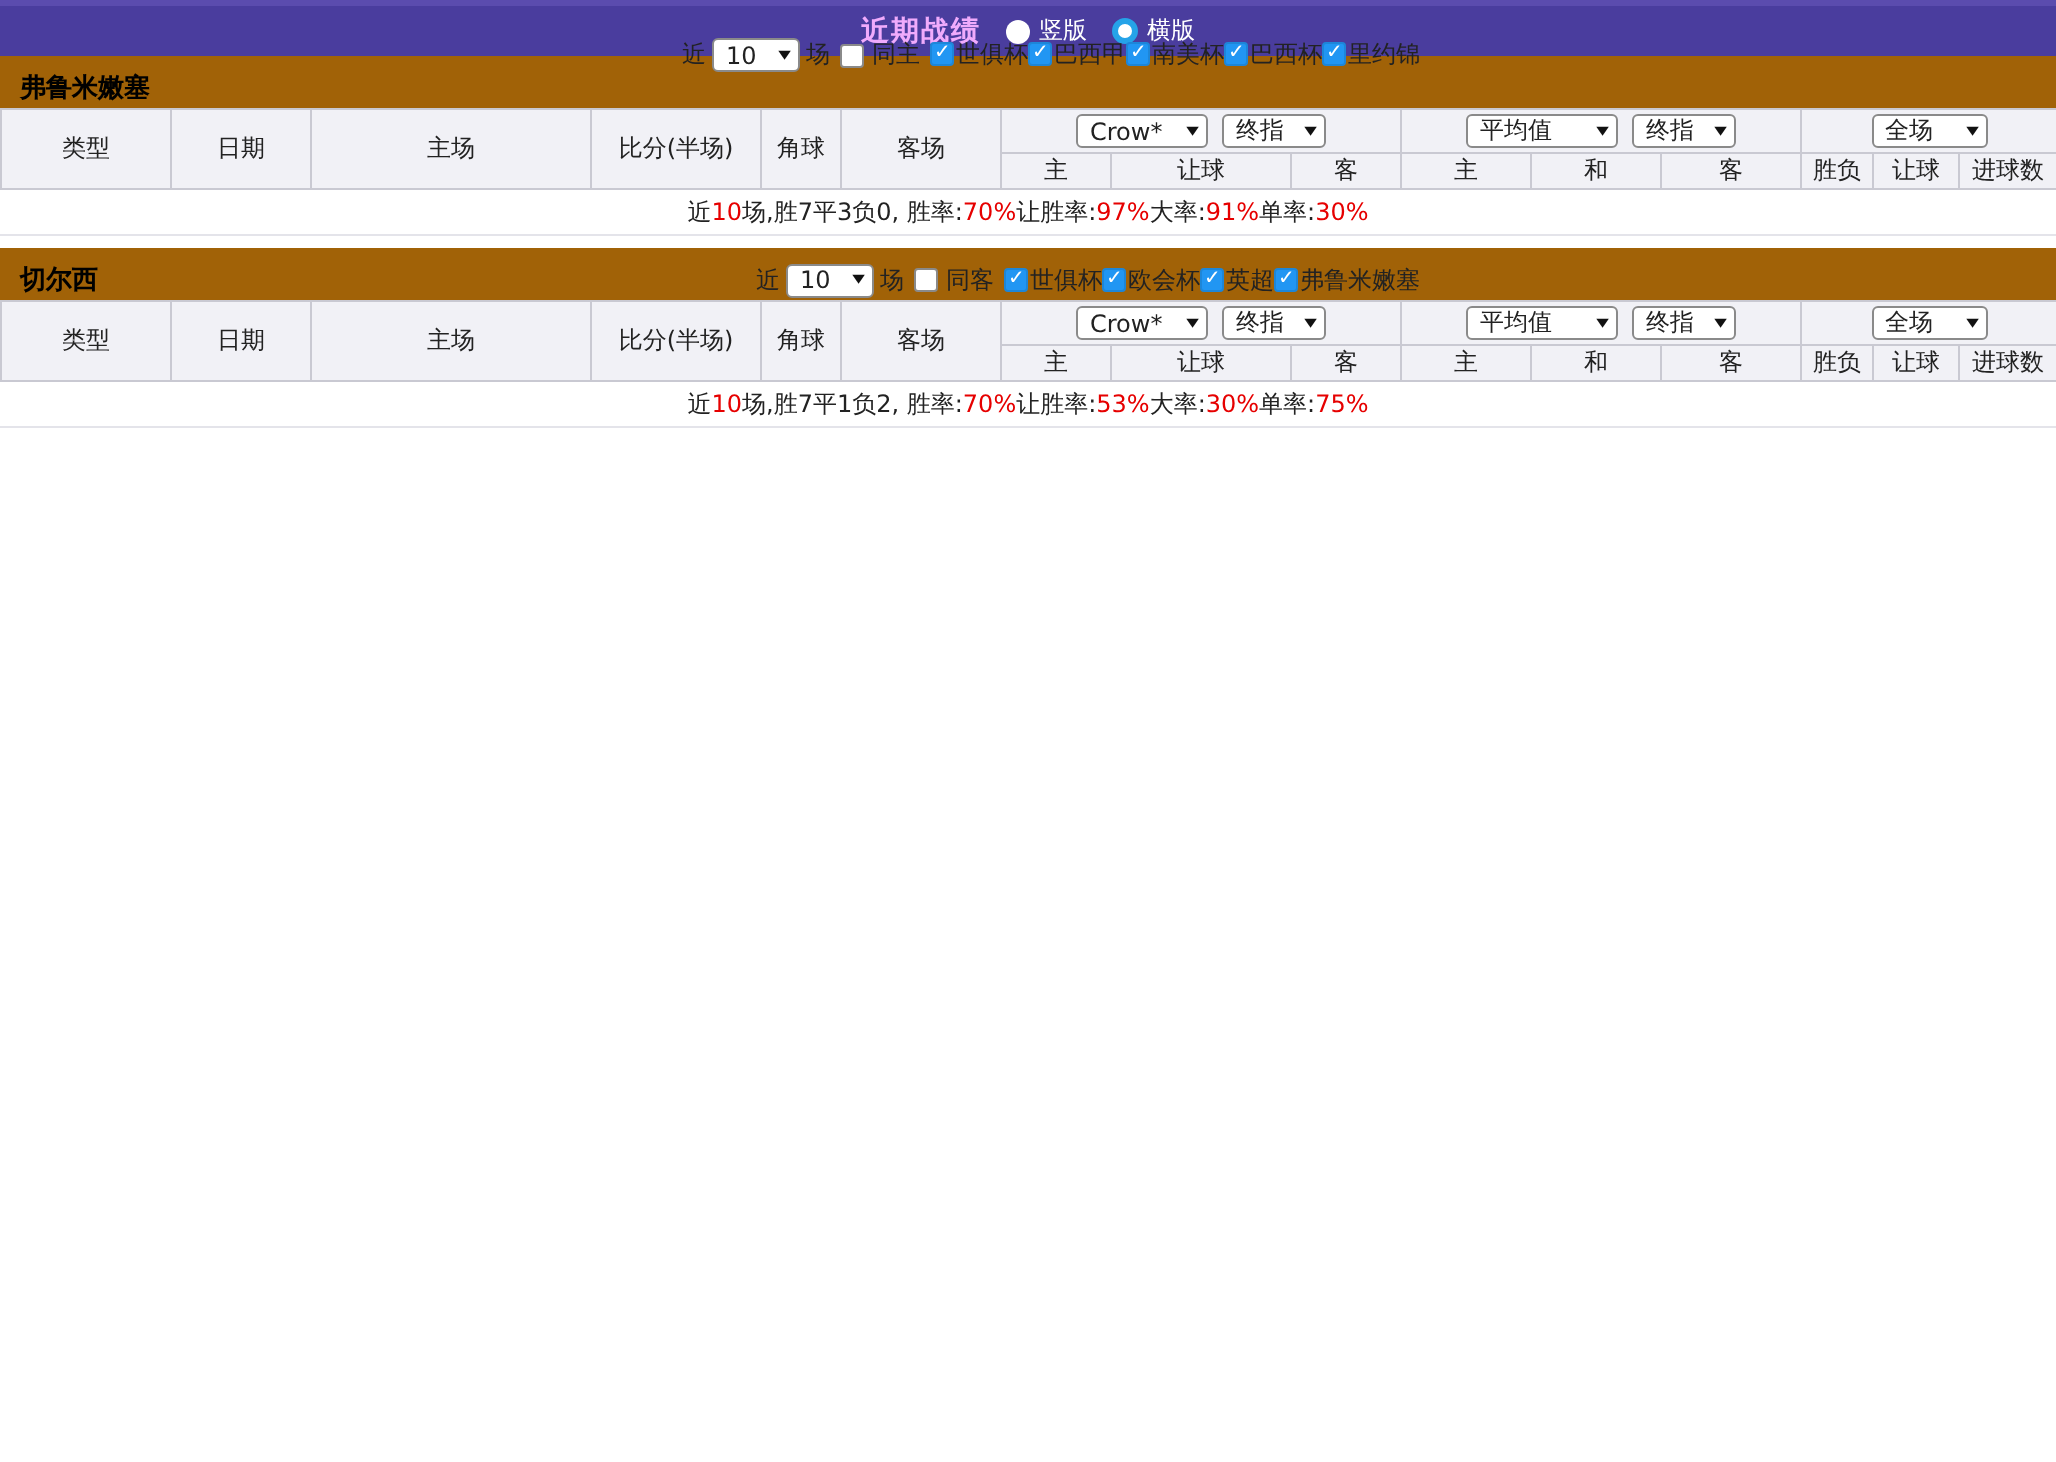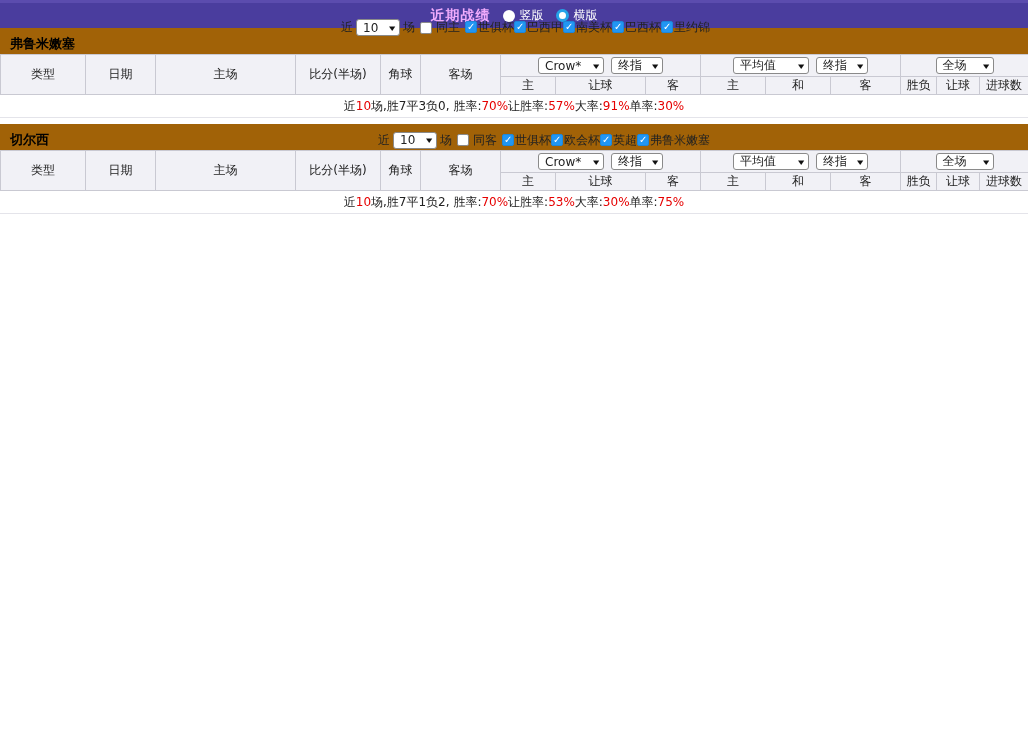--- a/index.html
+++ b/index.html
@@ -148,21 +148,21 @@
       </tr>
     </thead>
     <tbody></tbody>
   </table>
   <div class="summary">
       <span>近</span>
       <span class="red">10</span>
       <span>场,胜7平3负0, 胜率:</span>
       <span class="red">70%</span>
       <span> 让胜率:</span>
-      <span class="red">57%</span>
+      <span class="red">97%</span>
       <span> 大率:</span>
       <span class="red">91%</span>
       <span> 单率:</span>
       <span class="red">30%</span>
     </div>
 </div>
 
 <div class="gap"></div>
 
 <div class="section">

